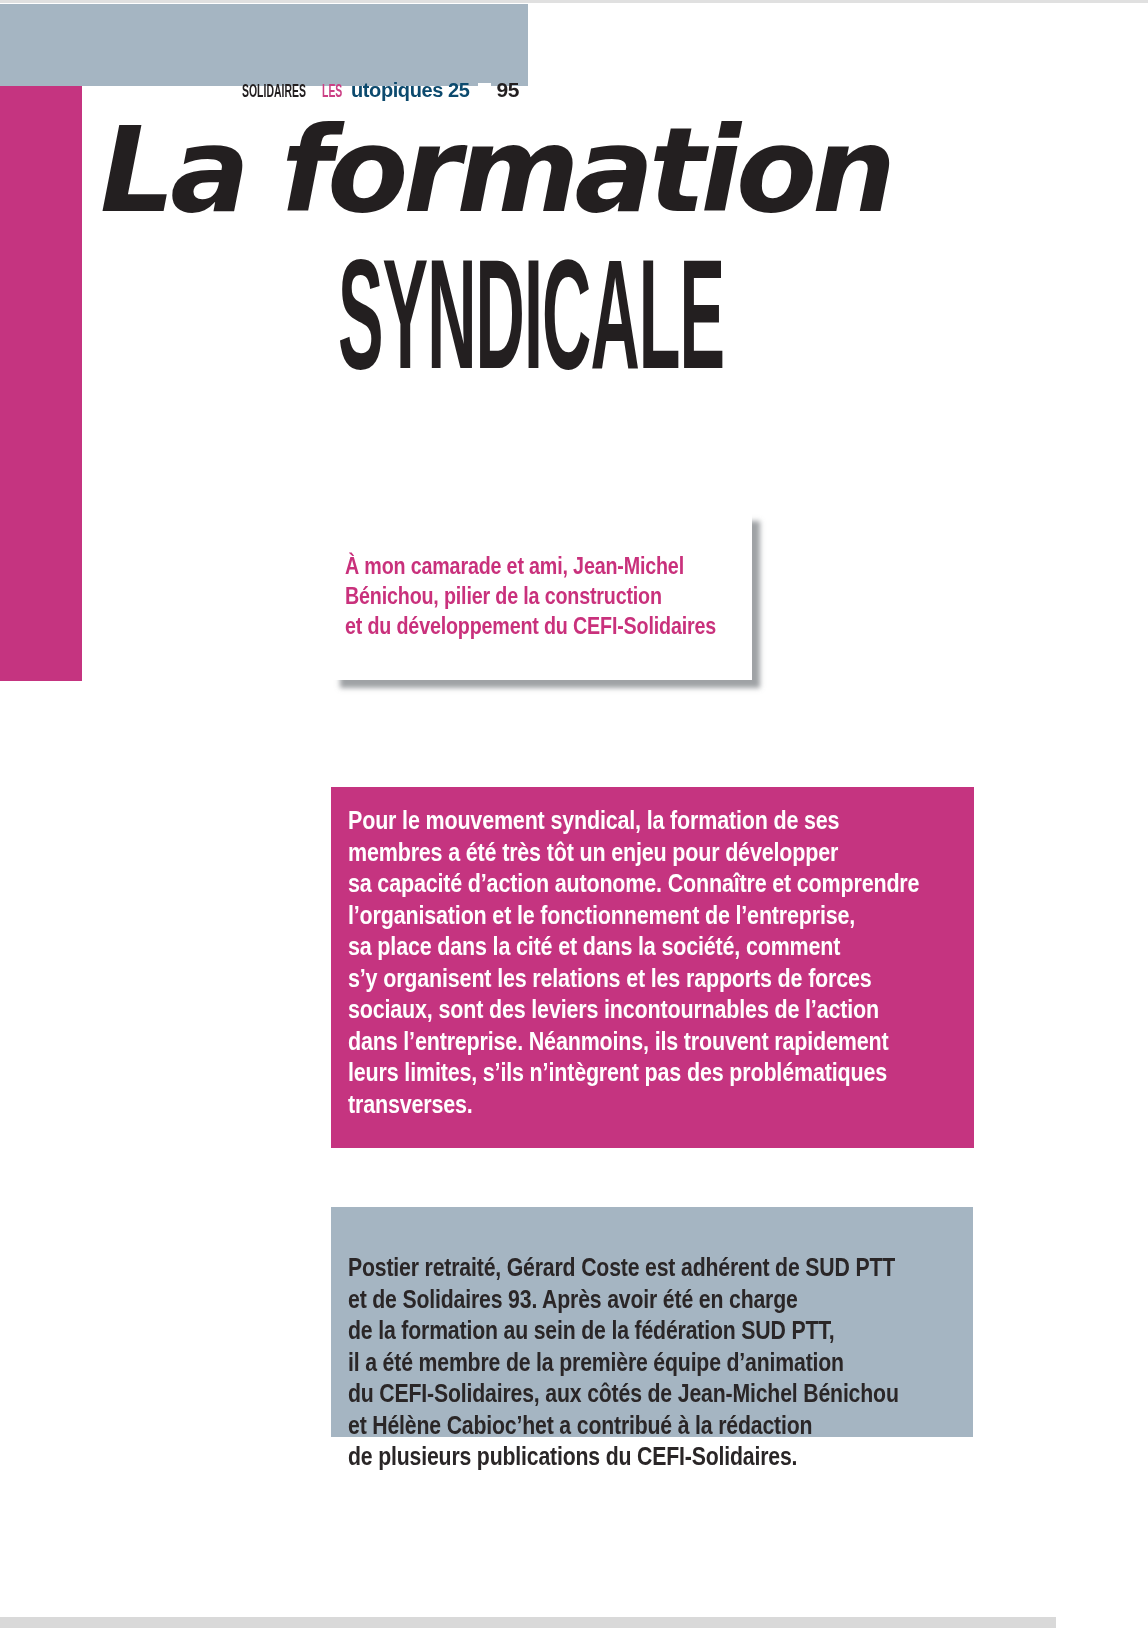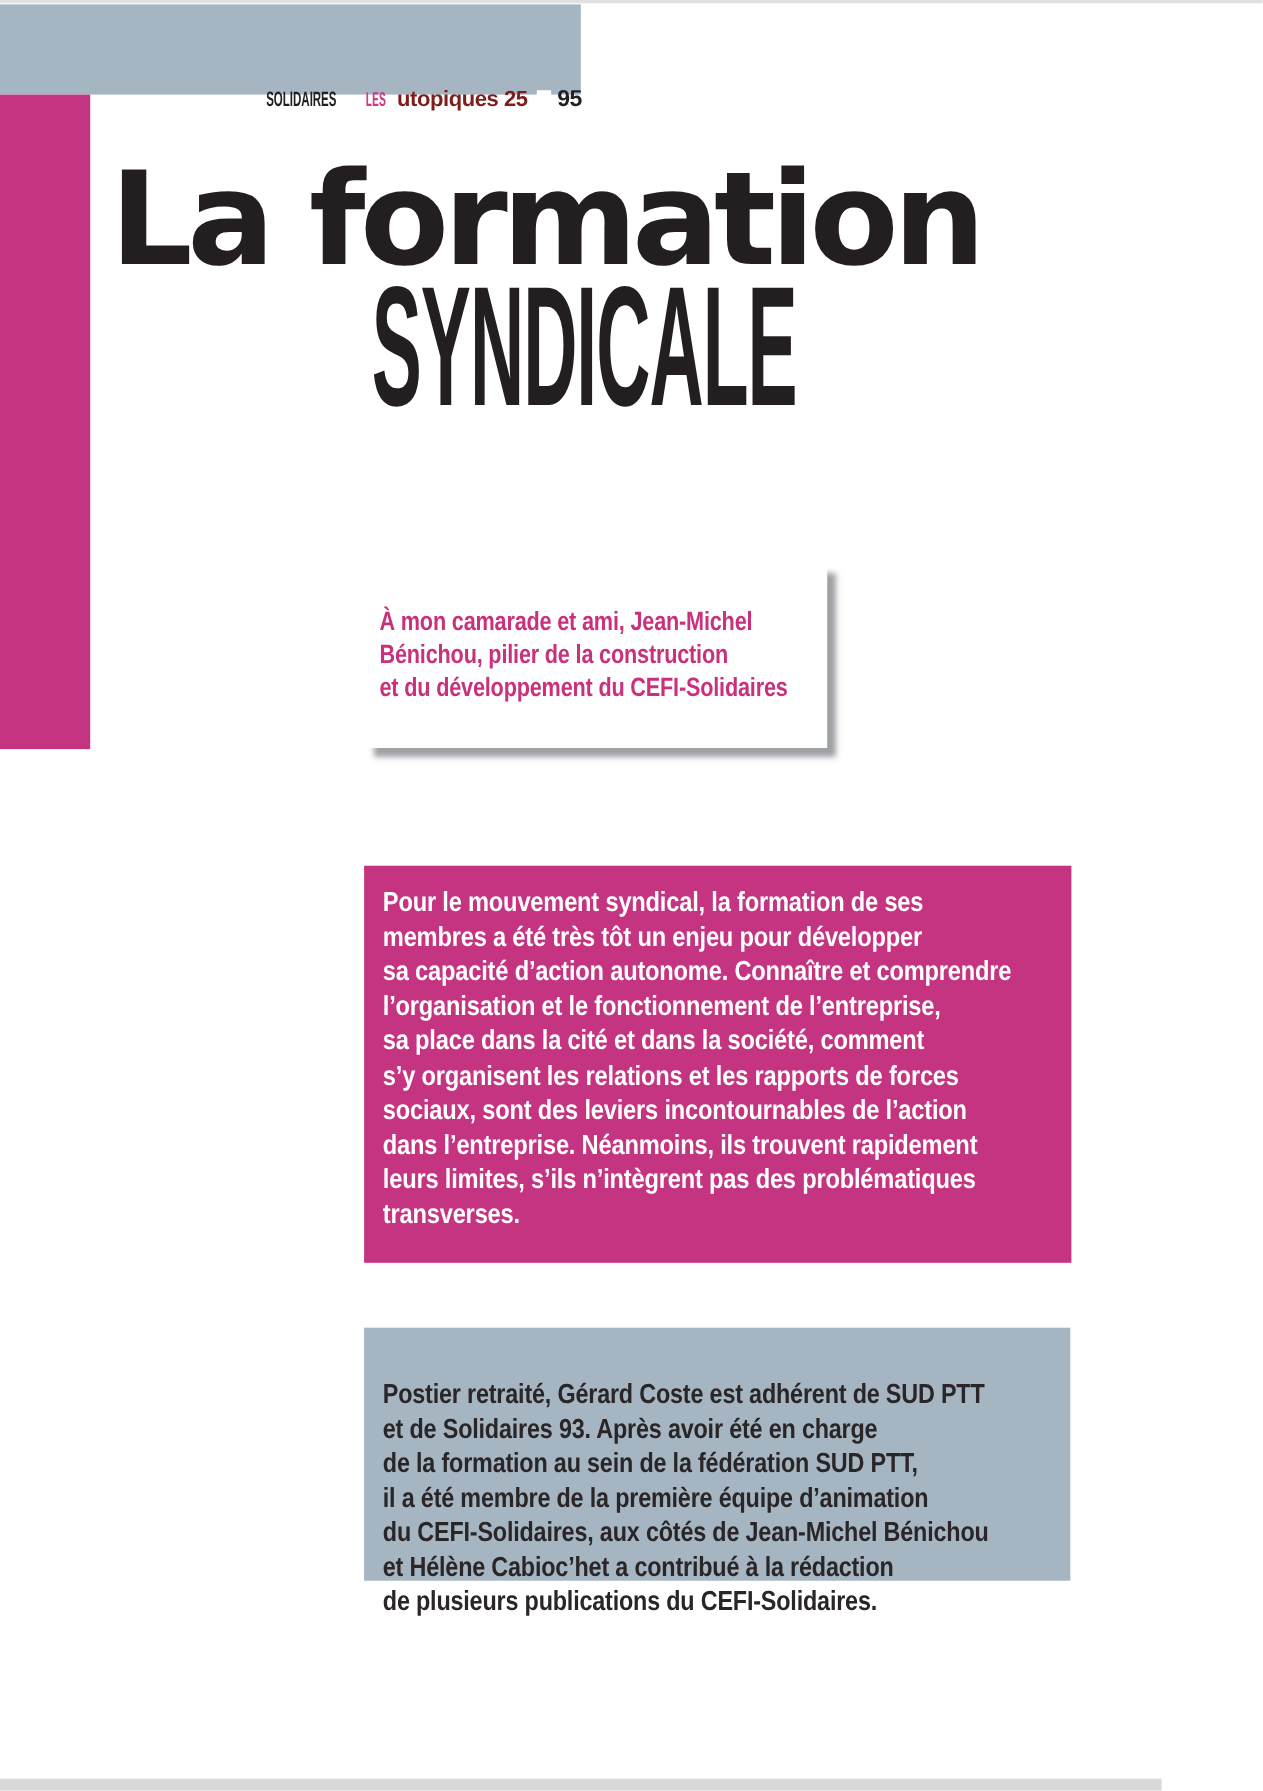--- a/index.html
+++ b/index.html
@@ -23,44 +23,45 @@
     background: #a5b5c2;
   }
   .header-line {
     position: absolute; left: 242px; top: 38px;
     white-space: nowrap; color: #231f20;
   }
   .cond { display: inline-block; overflow: visible; vertical-align: baseline; }
   .cond > span { display: inline-block; transform-origin: 0 100%; }
   .seg-solidaires { width: 67px; margin-top: 38px; }
   .seg-solidaires > span { font-weight: bold; font-size: 19px; transform: scaleX(0.55); color: #231f20; }
-  .seg-les { width: 21px; margin-left: 23px; font-family: Liberation Mono, monospace; }
+  .seg-les { width: 21px; margin-left: 13px; }
   .seg-les > span { font-weight: bold; font-size: 19px; transform: scaleX(0.55); color: #cb3f84; }
-  .seg-utopiques { margin-left: 8px; font-weight: bold; font-size: 20px; letter-spacing: -0.4px; color: #7f1d1d; }
+  .seg-utopiques { margin-left: 8px; font-weight: bold; font-size: 20px; letter-spacing: -0.4px; color: #0c4a6e; }
   .seg-square {
     display: inline-block; width: 13px; height: 16px;
     background: #ffffff; margin-left: 8px; margin-right: 6px;
     vertical-align: -2px;
   }
   .seg-pagenum { font-weight: bold; font-size: 21px; letter-spacing: -0.5px; color: #231f20; }
 
   
   .pink-bar {
     position: absolute; left: 0; top: 86px;
     width: 82px; height: 595px;
     background: #c53480;
   }
 
   
   .title-line1 {
-    position: absolute; left: 100px; top: 140px;
+    position: absolute; left: 100px; top: 111px;
     font-family: "DejaVu Sans", sans-serif;
     font-weight: bold; font-size: 118px; line-height: 1;
     letter-spacing: -5px; color: #231f20;
     white-space: nowrap;
+    font-style: italic;
   }
   .title-line2 {
     position: absolute; left: 338px; top: 237px;
     font-weight: bold; font-size: 155px; line-height: 1;
     letter-spacing: -2px; color: #231f20;
     white-space: nowrap;
     transform: scaleX(0.44); transform-origin: 0 0;
   }
 
   

